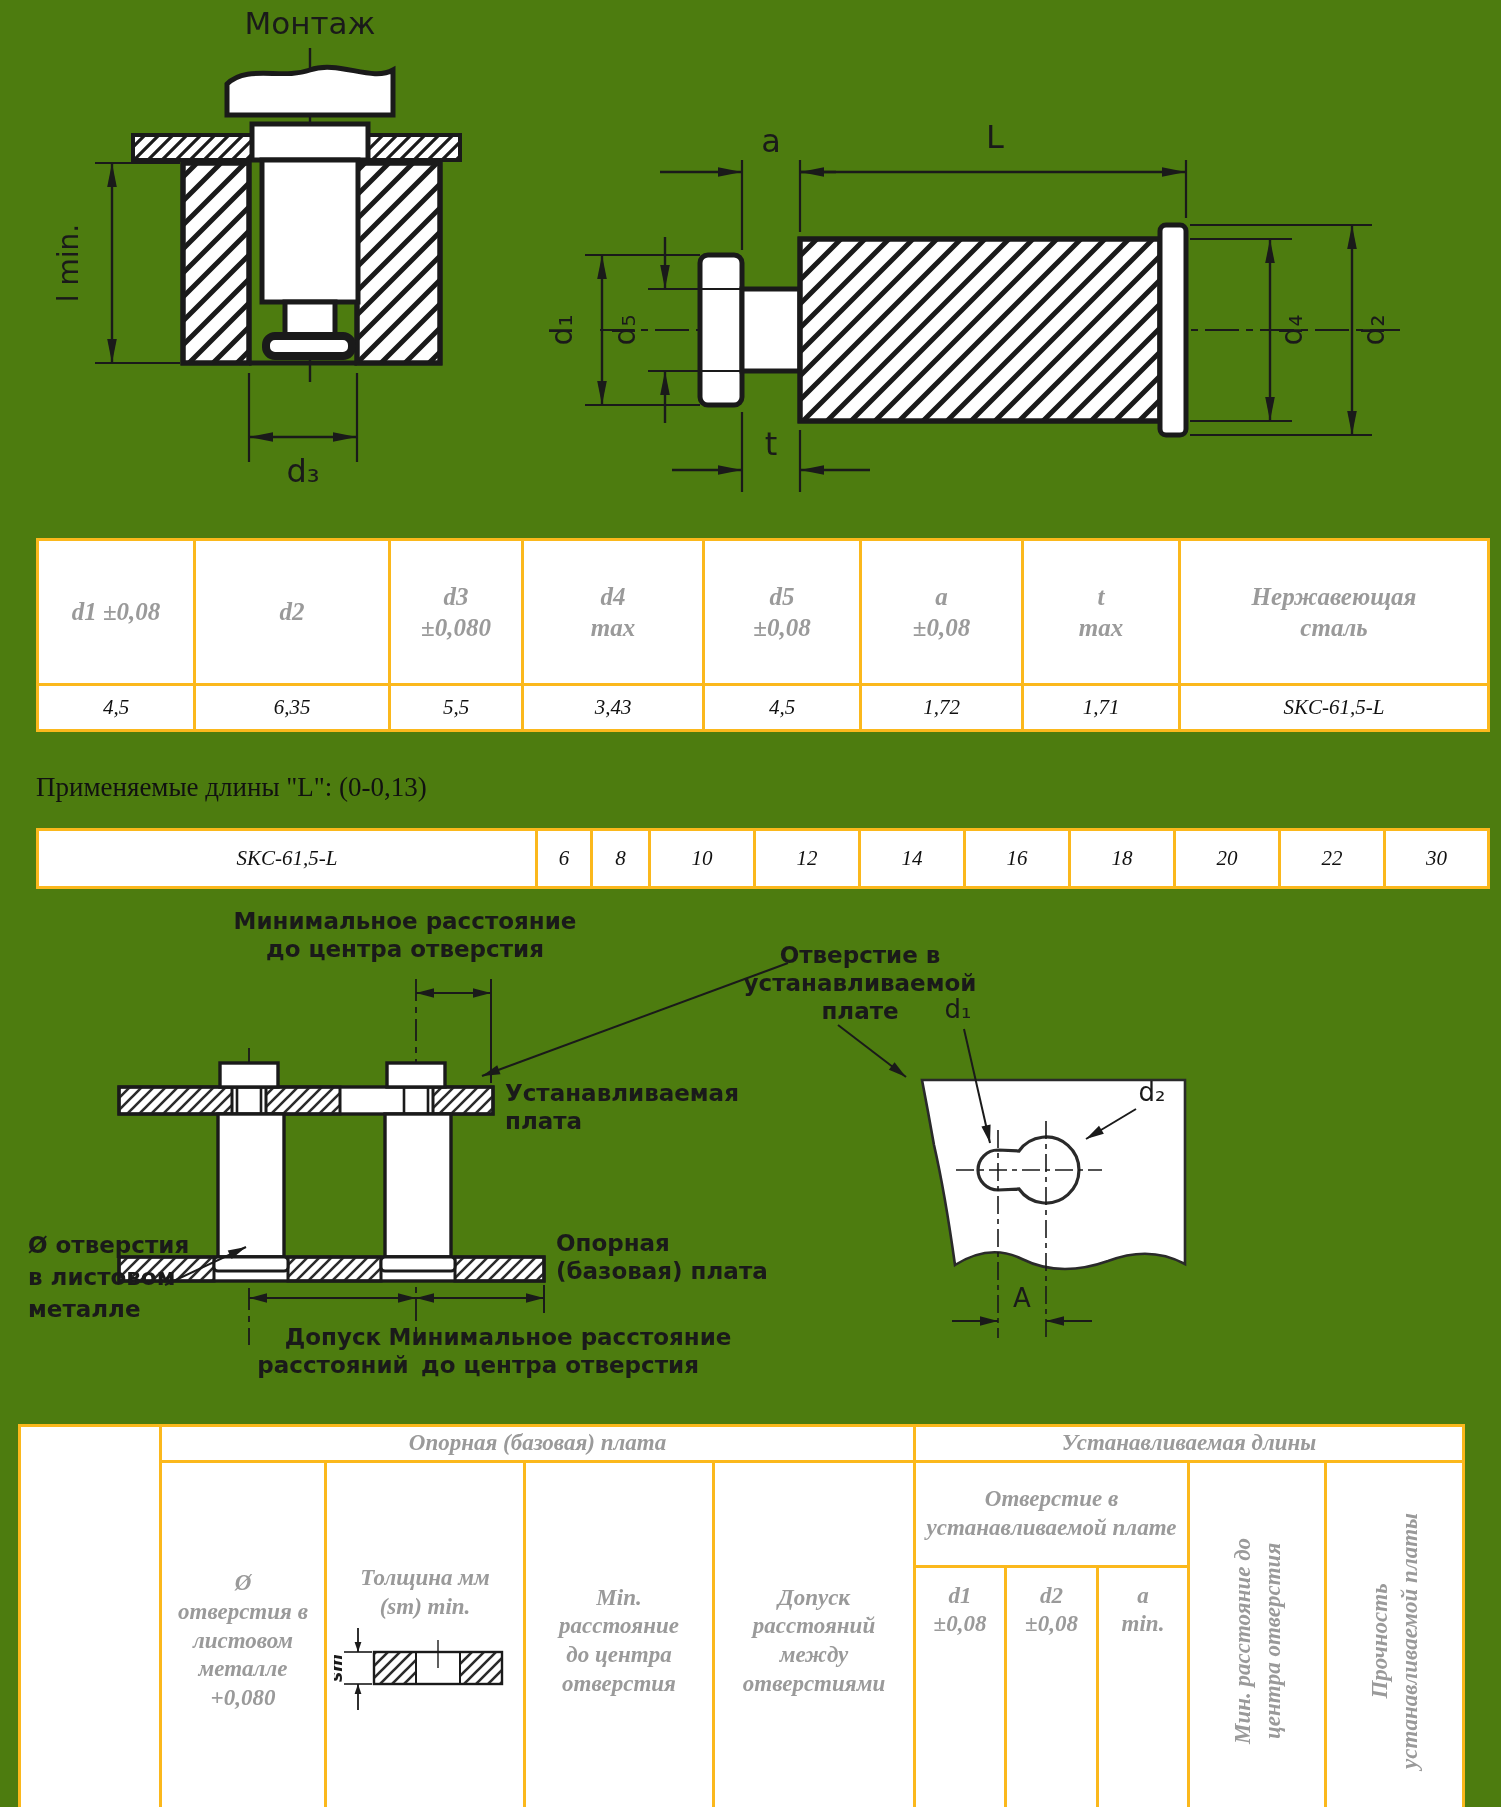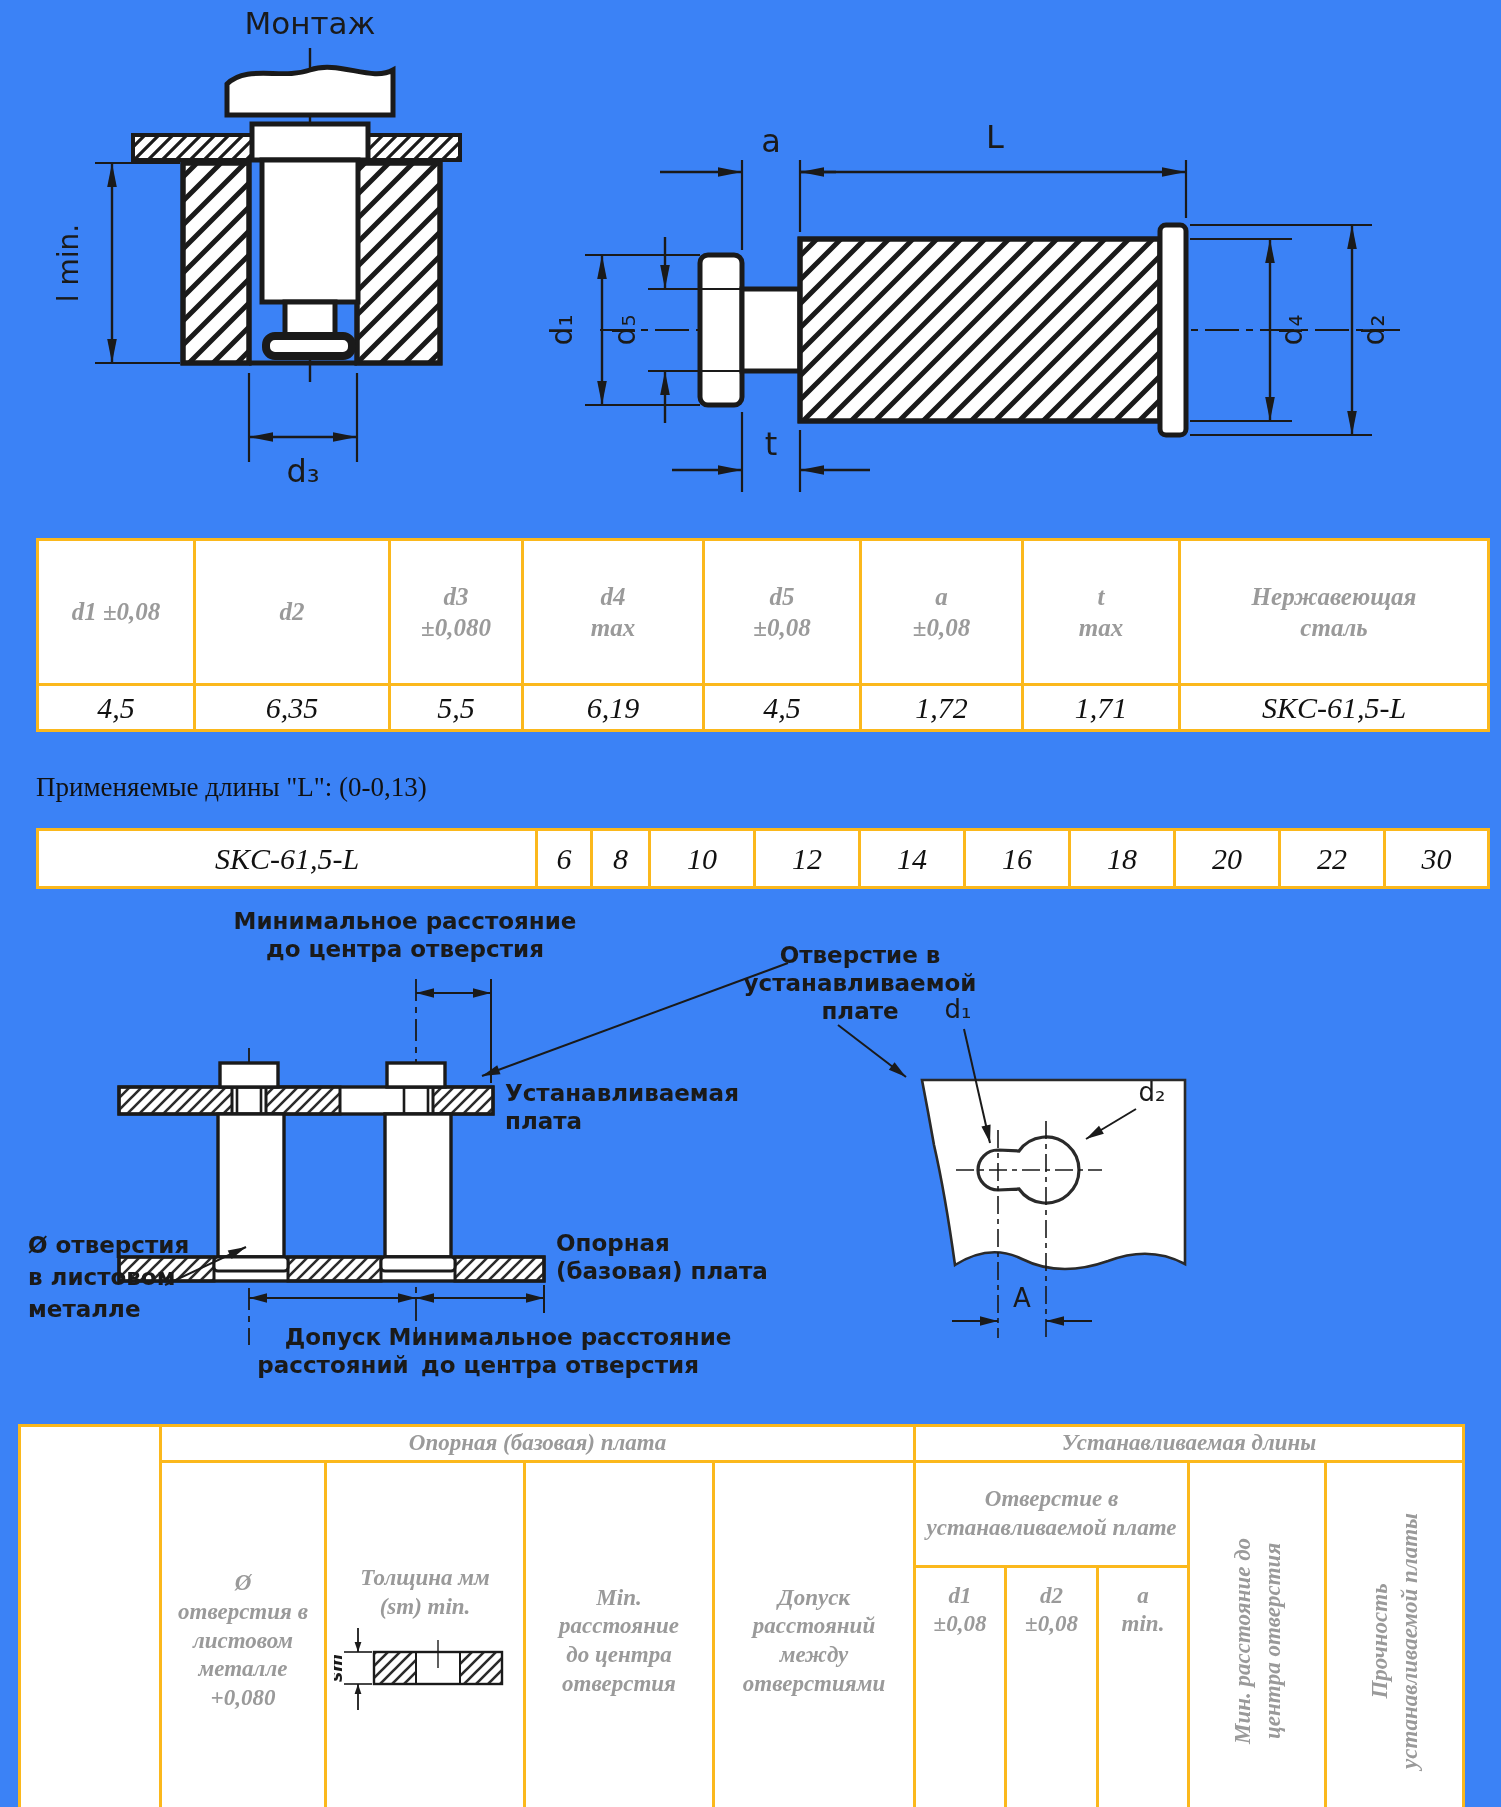--- a/index.html
+++ b/index.html
@@ -1,31 +1,31 @@
 <!DOCTYPE html>
 <html><head>
 <meta charset="utf-8">
 <style>
   :root{
     --gold:#FBB81C;
     --gray:#9A9A9A;
     --ink:#1A1A1A;
   }
   html,body{margin:0;padding:0;background:#fff;}
-  .page{position:relative;width:1501px;height:1807px;background:#3b82f6;overflow:hidden;
+  .page{position:relative;width:1501px;height:1807px;background:#4d7c0f;overflow:hidden;
         font-family:"Liberation Serif",serif;color:var(--ink);}
   .abs{position:absolute;}
   svg text{font-family:"DejaVu Sans",sans-serif;fill:#1a1a1a;}
   .dwg-label{font-weight:bold;}
   
   table.t{border-collapse:collapse;table-layout:fixed;background:#fff;font-style:italic;}
   table.t td{border:3px solid var(--gold);text-align:center;vertical-align:middle;
              white-space:pre-line;line-height:1.25;padding:2px 4px;overflow:hidden;}
   .hdr{color:var(--gray);font-weight:bold;font-size:25px;}
-  .val{color:#111;font-size:30px;}
+  .val{color:#111;font-size:21px;}
   #spec-table .hdr{font-size:23px;}
   .vwrap{display:flex;align-items:center;justify-content:center;height:295px;}
   .vrot{transform:rotate(-90deg);transform-origin:center;flex:none;width:295px;
         text-align:center;white-space:pre-line;line-height:1.3;}
   .note{font-size:27px;color:#111;}
   .thick-cell-inner{display:flex;flex-direction:column;align-items:center;justify-content:center;gap:0;}
 </style>
 </head>
 <body>
 
@@ -155,21 +155,21 @@
 ±0,08</td>
       <td class="hdr">t
 max</td>
       <td class="hdr">Нержавеющая
 сталь</td>
     </tr>
     <tr style="height:46px">
       <td class="val">4,5</td>
       <td class="val">6,35</td>
       <td class="val">5,5</td>
-      <td class="val">6,19</td>
+      <td class="val">3,43</td>
       <td class="val">4,5</td>
       <td class="val">1,72</td>
       <td class="val">1,71</td>
       <td class="val">SKC-61,5-L</td>
     </tr>
   </tbody>
     </table>
 
   <div class="abs note" style="left:36px;top:772px">Применяемые длины "L": (0-0,13)</div>
 

